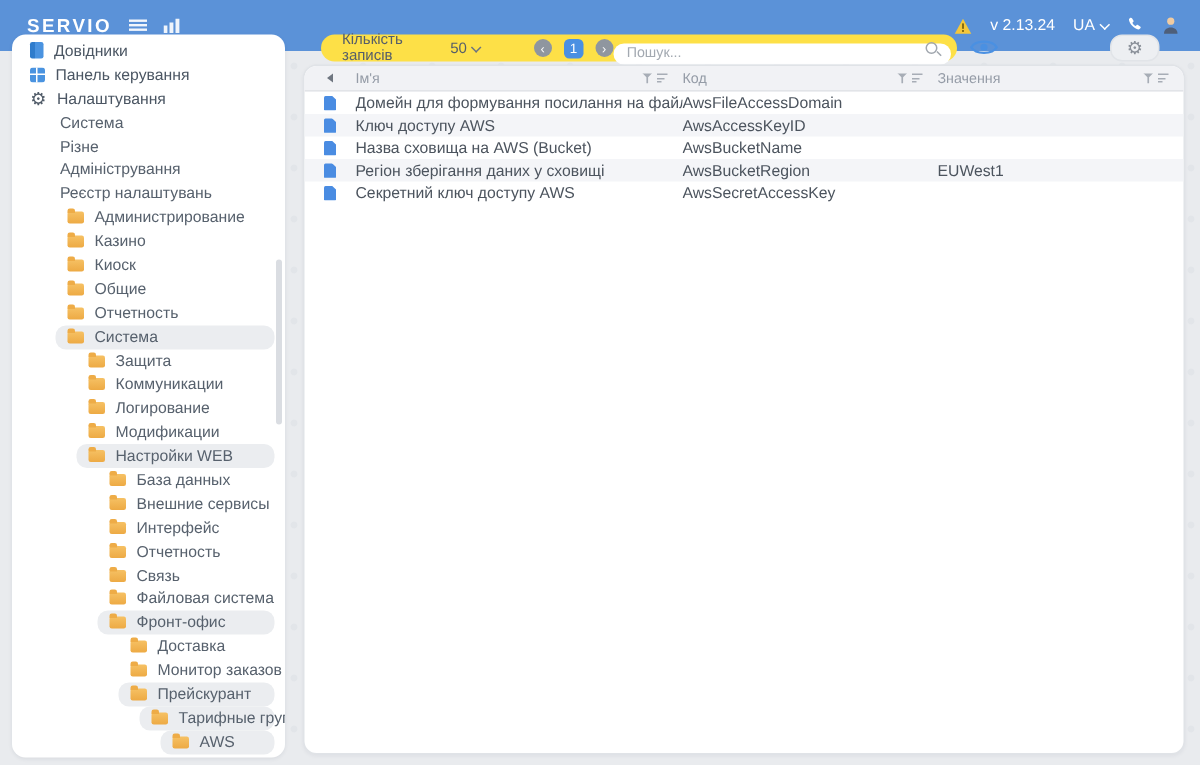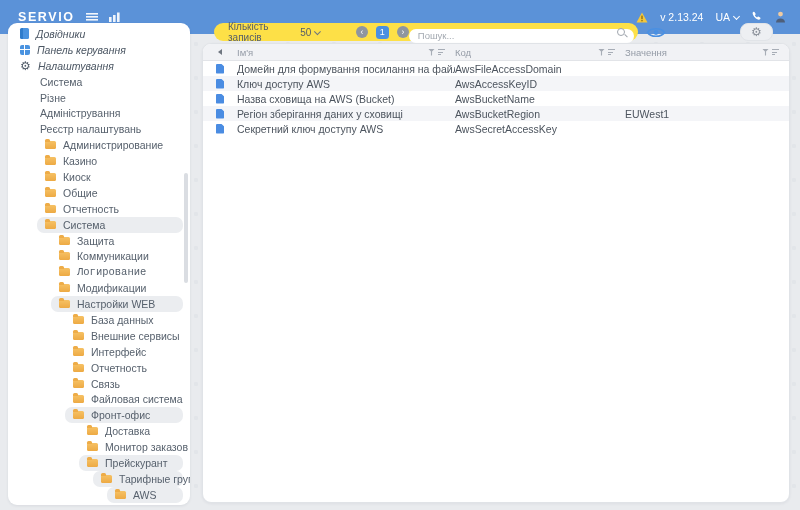--- a/index.html
+++ b/index.html
@@ -22,21 +22,21 @@
   .lang{display:flex;align-items:center;gap:4px;}
   .chev-w{width:4px;height:4px;border-right:1.3px solid #fff;border-bottom:1.3px solid #fff;
     transform:rotate(45deg);margin-top:-2px;}
   
   .sidebar{position:absolute;left:8px;top:23px;width:182px;height:482px;background:#fff;
     border-radius:9px;box-shadow:0 1px 3px rgba(30,40,60,.08);overflow:hidden;padding-top:3px;box-sizing:border-box;}
   .tree-row{height:15.9px;display:flex;align-items:center;margin-right:7px;border-radius:7px;
     padding-left:8px;cursor:default;}
   .tree-row.hl{background:#ebedf0;}
   .tree-label{font-size:10.5px;color:#57616d;white-space:nowrap;}
-  .type-top .tree-label{color:#4b5663;font-style:italic;}
+  .type-top .tree-label{color:#4b5663;}
   .tree-icon{margin-right:7px;flex:0 0 auto;display:inline-flex;align-items:center;justify-content:center;}
   .folder-icon{width:11px;height:8px;border-radius:1.5px;background:linear-gradient(180deg,#f6c164,#edaa44);position:relative;}
   .folder-icon::before{content:"";position:absolute;top:-2px;left:0;width:5px;height:3px;
     border-radius:1.5px 1.5px 0 0;background:#eeac47;}
   .book-icon{width:9px;height:11px;border-radius:1.5px;background:linear-gradient(90deg,#2f7ccc 0 3px,#4a93e0 3px);}
   .dashboard-icon{width:10px;height:10px;border-radius:2px;background:
     linear-gradient(#fff,#fff) 4.4px 0/1.4px 100% no-repeat,
     linear-gradient(#fff,#fff) 0 4.4px/100% 1.4px no-repeat,#4a93e0;}
   .gear-icon{width:11px;height:12px;font-size:12px;color:#505b68;line-height:12px;}
   .gear-icon::before{content:"\2699";}
@@ -185,21 +185,21 @@
     <span class="tree-label">Система</span>
   </div>
       <div class="tree-row type-folder" style="margin-left: 43px;">
     <span class="tree-icon folder-icon"></span>
     <span class="tree-label">Защита</span>
   </div>
       <div class="tree-row type-folder" style="margin-left: 43px;">
     <span class="tree-icon folder-icon"></span>
     <span class="tree-label">Коммуникации</span>
   </div>
-      <div class="tree-row type-folder" style="margin-left: 43px; font-family: Liberation Mono, monospace;">
+      <div class="tree-row type-folder" style="margin-left: 43px;">
     <span class="tree-icon folder-icon"></span>
     <span class="tree-label">Логирование</span>
   </div>
       <div class="tree-row type-folder" style="margin-left: 43px;">
     <span class="tree-icon folder-icon"></span>
     <span class="tree-label">Модификации</span>
   </div>
       <div class="tree-row type-folder hl" style="margin-left: 43px;">
     <span class="tree-icon folder-icon"></span>
     <span class="tree-label">Настройки WEB</span>

